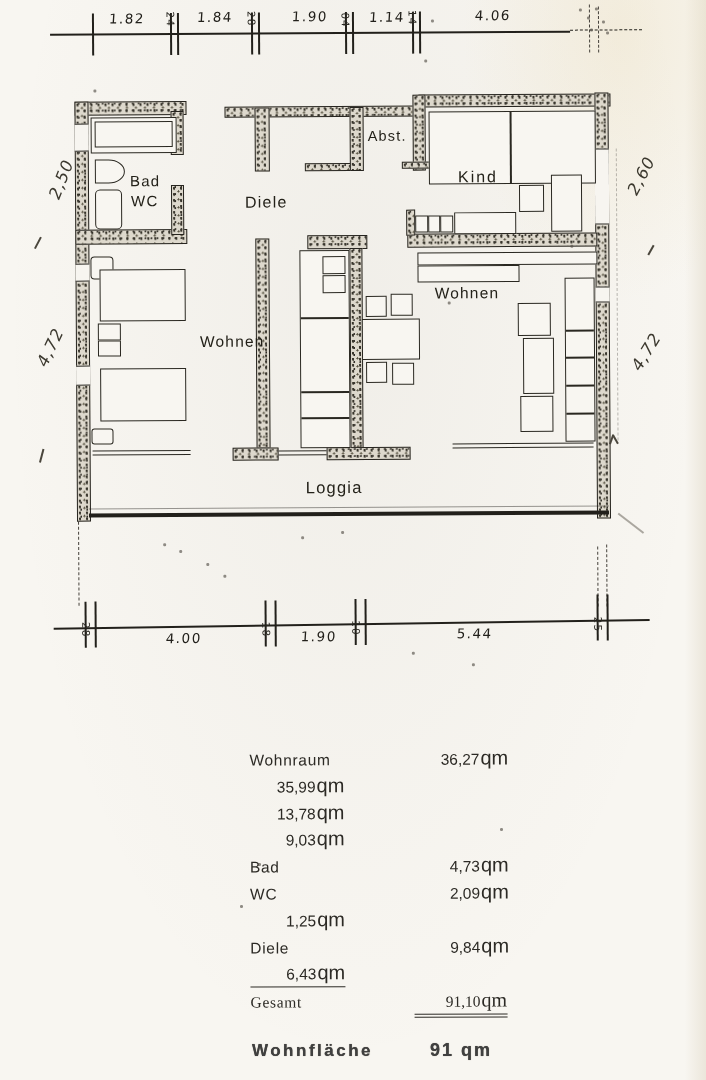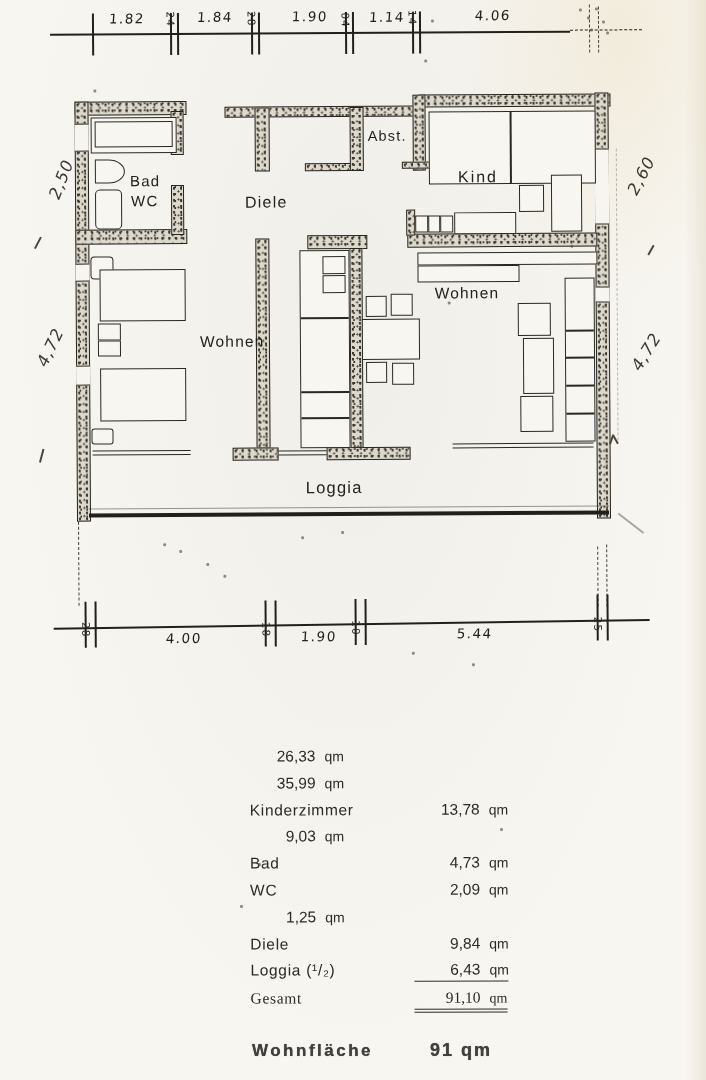--- a/index.html
+++ b/index.html
@@ -39,21 +39,21 @@
   .hw{position:absolute;font-family:"DejaVu Sans",sans-serif;font-style:italic;color:#3c392f;font-size:16.5px;letter-spacing:1px;}
   .hwtick{position:absolute;background:#4a463c;height:1.8px;}
   .dot{position:absolute;width:2.5px;height:2.5px;border-radius:50%;background:#56514a;opacity:.65;}
   .divh{position:absolute;left:0;right:0;height:1.6px;background:#2a2821;}
   .divv{position:absolute;top:0;bottom:0;width:1.6px;background:#2a2821;}
   
   .arearow{display:flex;align-items:baseline;height:26.8px;color:#2c2a25;}
   .arealabel{width:164px;font-size:15.5px;letter-spacing:0.7px;}
   .valwrap{display:flex;align-items:baseline;padding:0 0 2px 14px;}
   .areaval{width:52px;text-align:right;font-size:15.5px;}
-  .areaunit{margin-left:9px;font-size:14px;}
+  .areaunit{margin-left:1px;font-size:20px;}
   .u1 .valwrap{border-bottom:1.7px solid #2c2a25;}
   .u2 .valwrap{border-bottom:4px double #2c2a25;}
   .sumrow{display:flex;align-items:baseline;font-weight:bold;color:#404040;text-shadow:0 0 .7px #4a453a;}
   .sumlabel{width:178px;font-size:17px;letter-spacing:2.5px;}
   .sumval{font-size:18px;letter-spacing:2px;}
 </style>
 </head>
 <body>
 
 <div id="plan" class="abs" style="left:0;top:0;width:706px;height:706px;transform:rotate(-0.35deg);">
@@ -223,33 +223,33 @@
   <div class="dot" style="left:162px;top:542px;"></div>
   <div class="dot" style="left:178px;top:549px;"></div>
   <div class="dot" style="left:205px;top:562px;"></div>
   <div class="dot" style="left:222px;top:574px;"></div>
   <div class="dot" style="left:410px;top:652px;"></div>
   <div class="dot" style="left:470px;top:664px;"></div>
 </div>
 
 <div id="areas" class="abs" style="left:250px;top:747px;width:270px;transform:rotate(-0.25deg);">
   <div class="arearow">
-    <span class="valwrap">
-        <span class="areaval">26,33</span>
+    <span class="arealabel">Wohnraum</span>
+    <span class="valwrap">
+        <span class="areaval">36,27</span>
         <span class="areaunit">qm</span>
       </span>
   </div>
   <div class="arearow">
     <span class="valwrap">
         <span class="areaval">35,99</span>
         <span class="areaunit">qm</span>
       </span>
   </div>
   <div class="arearow">
-    <span class="arealabel">Kinderzimmer</span>
     <span class="valwrap">
         <span class="areaval">13,78</span>
         <span class="areaunit">qm</span>
       </span>
   </div>
   <div class="arearow">
     <span class="valwrap">
         <span class="areaval">9,03</span>
         <span class="areaunit">qm</span>
       </span>
@@ -275,21 +275,20 @@
       </span>
   </div>
   <div class="arearow">
     <span class="arealabel">Diele</span>
     <span class="valwrap">
         <span class="areaval">9,84</span>
         <span class="areaunit">qm</span>
       </span>
   </div>
   <div class="arearow u1">
-    <span class="arealabel">Loggia (¹/₂)</span>
     <span class="valwrap">
         <span class="areaval">6,43</span>
         <span class="areaunit">qm</span>
       </span>
   </div>
   <div class="arearow u2" style="margin-top:1px;font-family:Liberation Serif, serif;">
     <span class="arealabel">Gesamt</span>
     <span class="valwrap">
         <span class="areaval">91,10</span>
         <span class="areaunit">qm</span>

